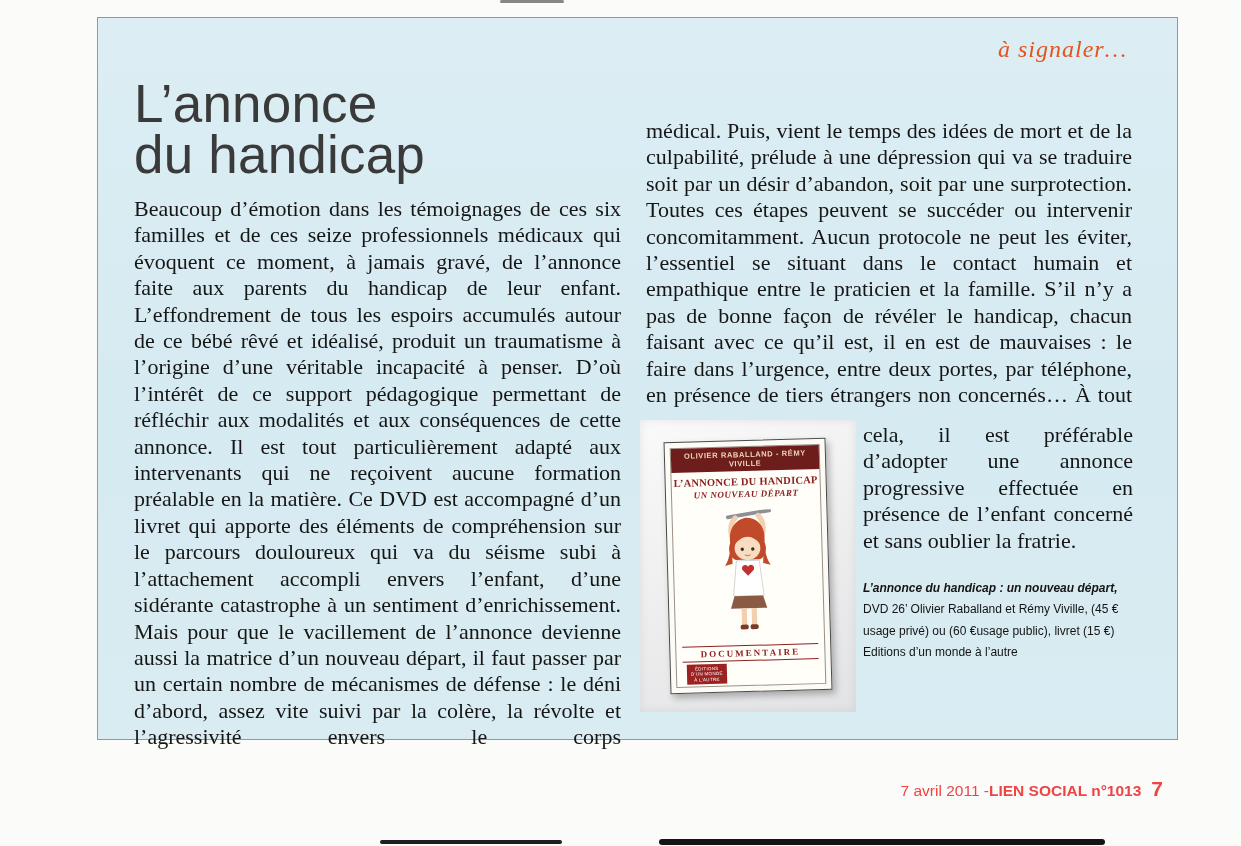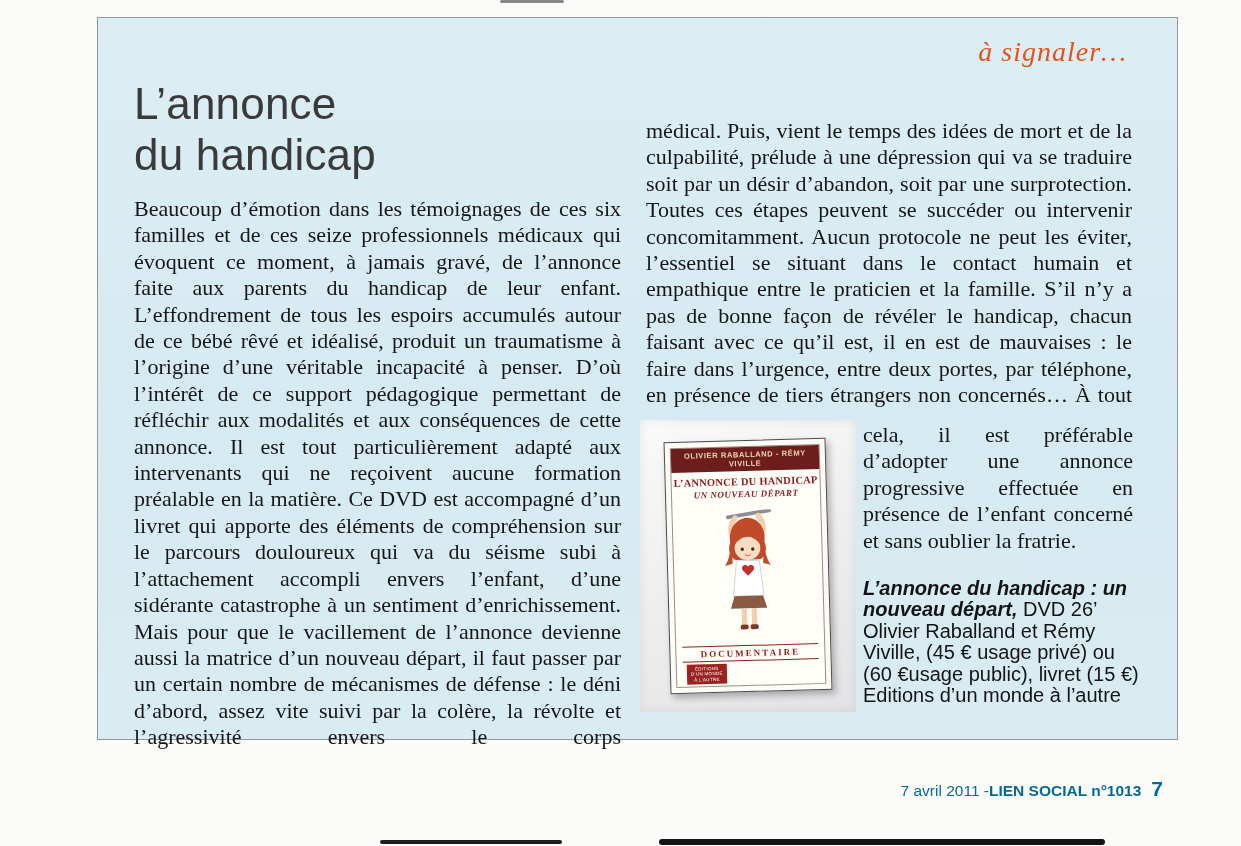--- a/index.html
+++ b/index.html
@@ -17,29 +17,29 @@
   .blue-panel {
     position:absolute; left:97px; top:17px; width:1081px; height:723px;
     background:linear-gradient(180deg,#dceef4 0%, #d6eaf1 55%, #d9ecf2 100%);
     border:1px solid #8f9a9e;
   }
 
   
   .section-tag {
     position:absolute; right:50px; top:18px;
     font-family:"Liberation Serif", serif;
-    font-style:italic; font-size:28px; letter-spacing:1px;
+    font-style:italic; font-size:24px; letter-spacing:1px;
     color:#e5521b;
   }
 
   
   .article-title {
     position:absolute; left:36px; top:60px;
     font-family:"Liberation Sans", sans-serif;
-    font-weight:400; font-size:44px; line-height:51px;
+    font-weight:400; font-size:53px; line-height:51px;
     color:#3a3a3a; letter-spacing:0.2px;
   }
   .article-title .line { display:block; }
 
   
   .body {
     position:absolute;
     font-family:"Liberation Serif", serif;
     font-size:22px; line-height:26.4px;
     color:#161616;
@@ -96,31 +96,31 @@
     background:#9c2222; color:#fff;
     font-family:"Liberation Sans", sans-serif;
     font-size:4.5px; line-height:1.25; text-align:center;
     padding:2px 4px; letter-spacing:0.3px;
   }
 
   
   .caption {
     position:absolute; left:765px; top:560px; width:276px;
     font-family:"Liberation Sans", sans-serif;
-    font-size:20px; line-height:21.4px; color:#141414;
+    font-size:12px; line-height:21.4px; color:#141414;
   }
   .caption-lead { font-weight:bold; font-style:italic; }
   .caption-line { }
 
   
   .page-footer {
     position:absolute; right:78px; top:777px;
     display:flex; align-items:baseline;
     font-family:"Liberation Sans", sans-serif;
-    font-size:15.5px; color:#0369a1;justify-content:space-between;
+    font-size:15.5px; color:#ef4444;justify-content:space-between;
   }
   .f-journal { font-weight:bold; }
   .f-page { font-weight:bold; font-size:21px; margin-left:10px; }
 
   
   .artifact { position:absolute; }
   .a-top { left:500px; top:0;     width:64px;  height:3px; background:#606060; border-radius:2px; opacity:0.75; }
   .a-b1  { left:380px; top:840px; width:182px; height:4px; background:#1f1f1f; border-radius:2px; }
   .a-b2  { left:659px; top:839px; width:446px; height:6px; background:#141414; border-radius:3px; }
 </style>

